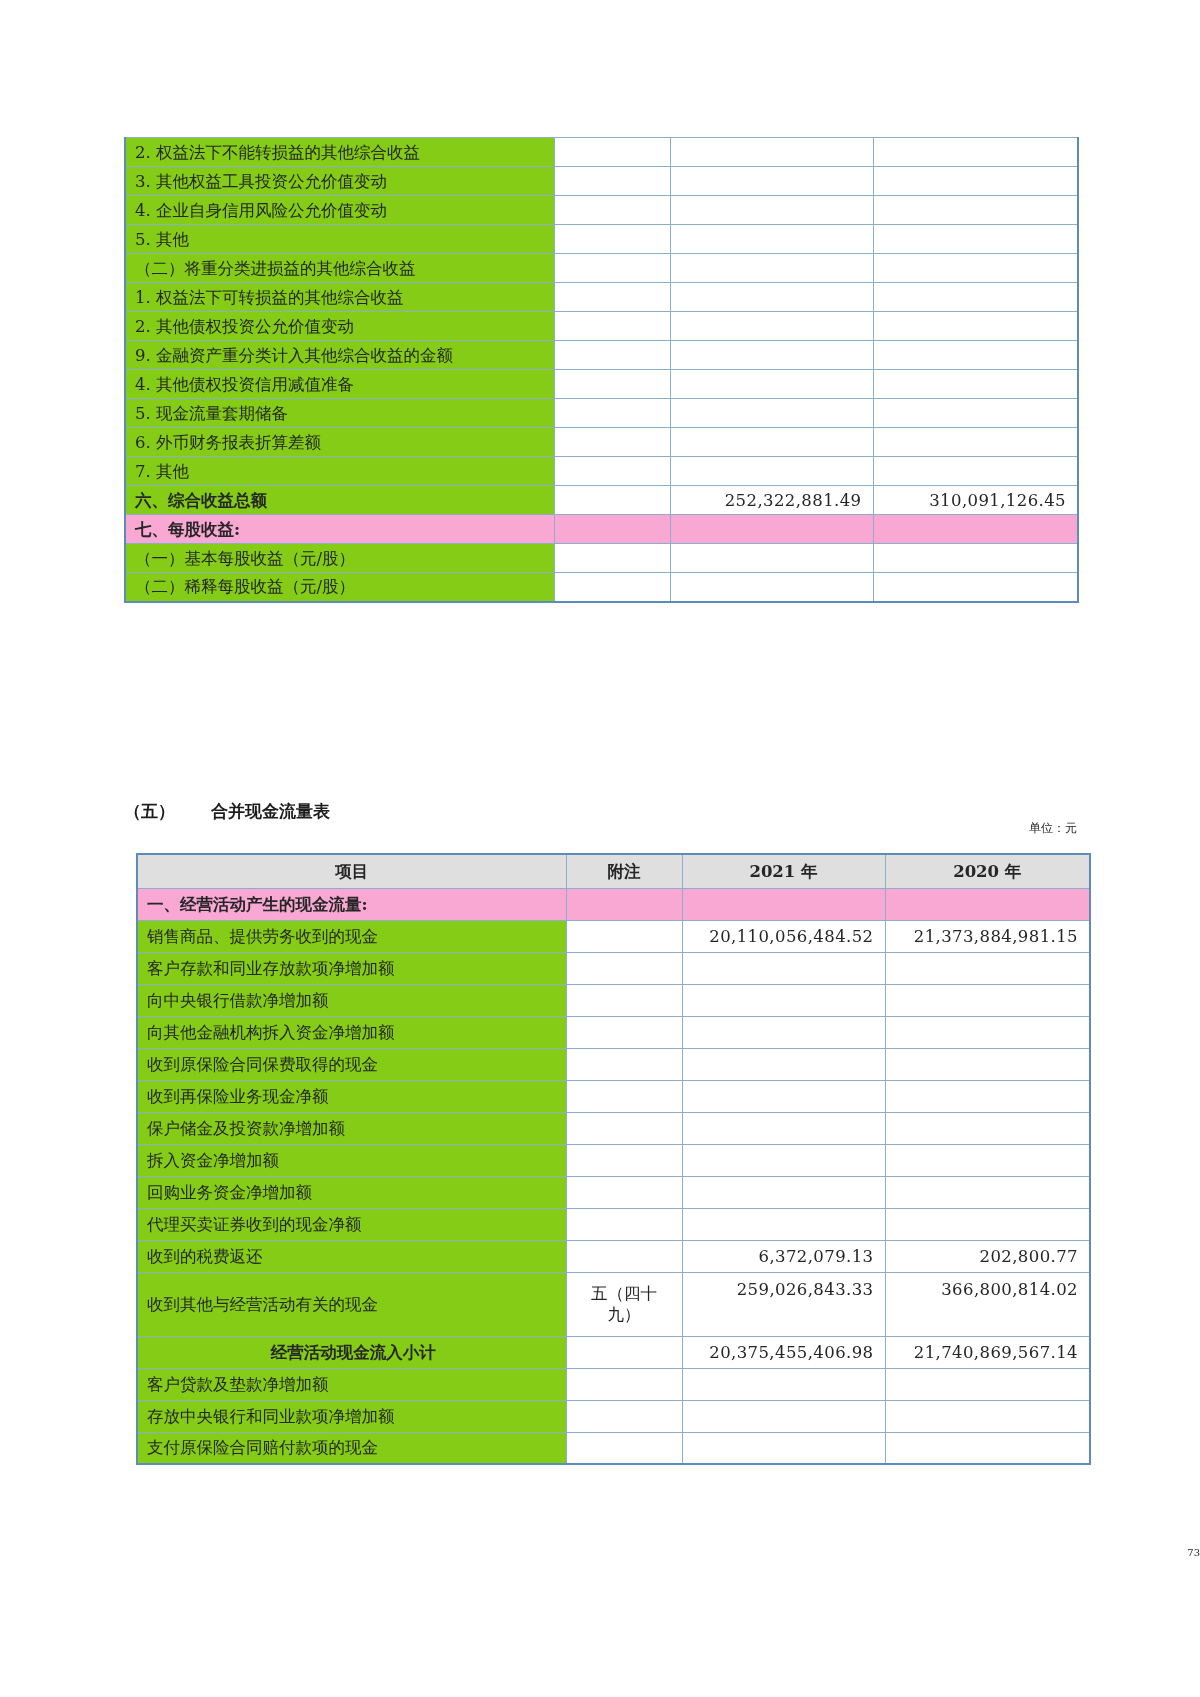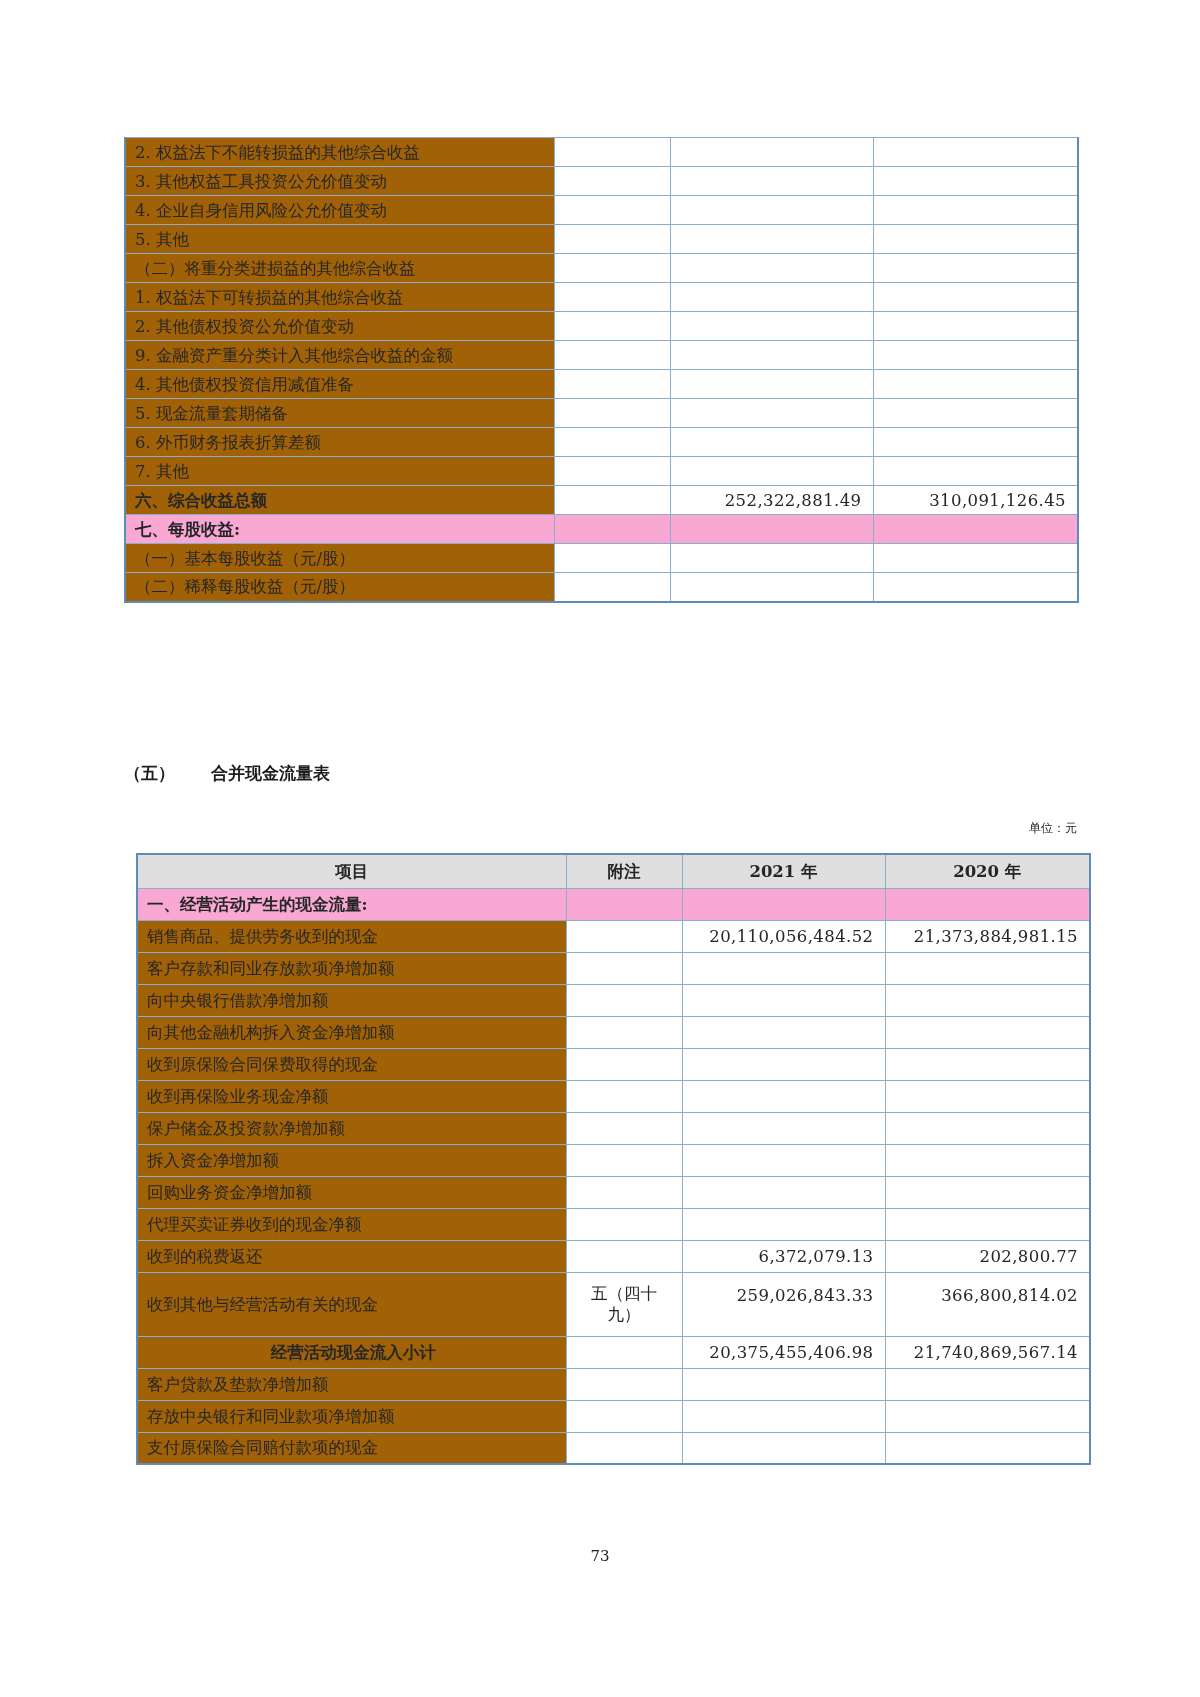--- a/index.html
+++ b/index.html
@@ -22,21 +22,21 @@
   table.fin td, table.fin th {
     border: 1px solid #8caecd;
     font-size: 16.5px;
     line-height: 21px;
     overflow: hidden;
     vertical-align: middle;
     box-sizing: border-box;
   }
 
   
-  .c-item { text-align: left;  padding: 2px 6px 2px 9px; background: #a16207; }
+  .c-item { text-align: left;  padding: 2px 6px 2px 9px; background: #84cc16; }
   .c-note { text-align: center; padding: 2px 18px; }
   .c-num  { text-align: right; padding: 2px 11px 2px 4px; letter-spacing: 0.4px; }
 
   
   tr.section td { background: #f9a8d4; }
   tr.section td.c-item { font-weight: 700; }
   tr.total td.c-item { font-weight: 700; }
   tr.subtotal td.c-item { font-weight: 700; text-align: center; }
 
   
@@ -56,47 +56,47 @@
   }
   #t2 tr.hdr { height: 34px; }
   #t2 tr.hdr th {
     background: #dfdfdf;
     font-weight: 700;
     text-align: center;
     padding: 2px 4px;
   }
   #t2 tr { height: 32px; }
   #t2 tr.tall { height: 64px; }
-  #t2 tr.tall td.c-num { vertical-align: top; padding-top: 12px; }
+  #t2 tr.tall td.c-num { vertical-align: top; padding-top: 6px; }
 
   .section-heading {
     position: absolute;
     left: 124px;
-    top: 762px;
+    top: 800px;
     font-size: 17px;
     font-weight: 700;
     color: #1d1d1d;
   }
   .section-heading .prefix { margin-right: 36px; }
 
   .unit-label {
     position: absolute;
     top: 820px;
     right: 123px;
     font-size: 12px;
     color: #1d1d1d;
   }
 
   .page-number {
     position: absolute;
     top: 1547px;
     left: 0;
     width: 100%;
-    text-align: center;
-    font-size: 15px;
+    text-align: right;
+    font-size: 10px;
     color: #1d1d1d;
   }
 </style>
 </head>
 <body>
 
 <div class="page">
 
   <table class="fin" id="t1">
     <colgroup>

